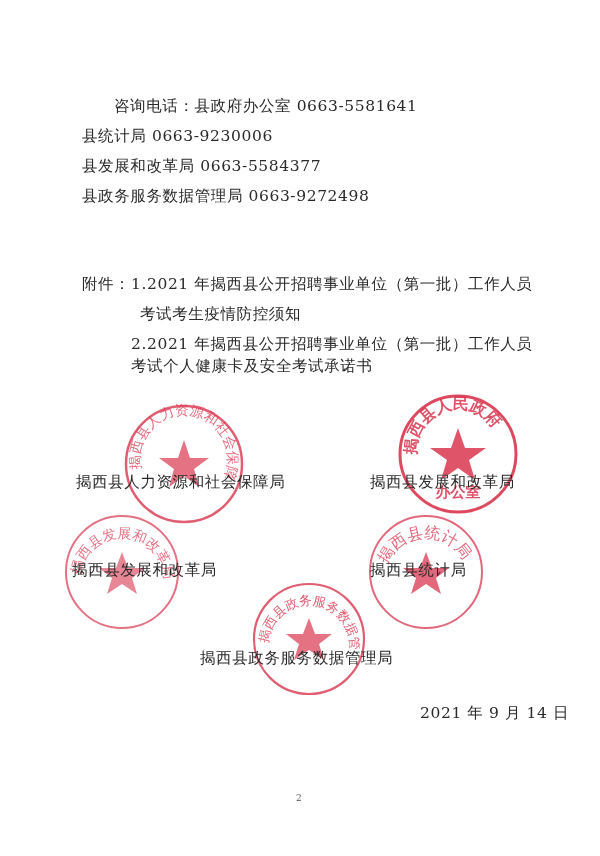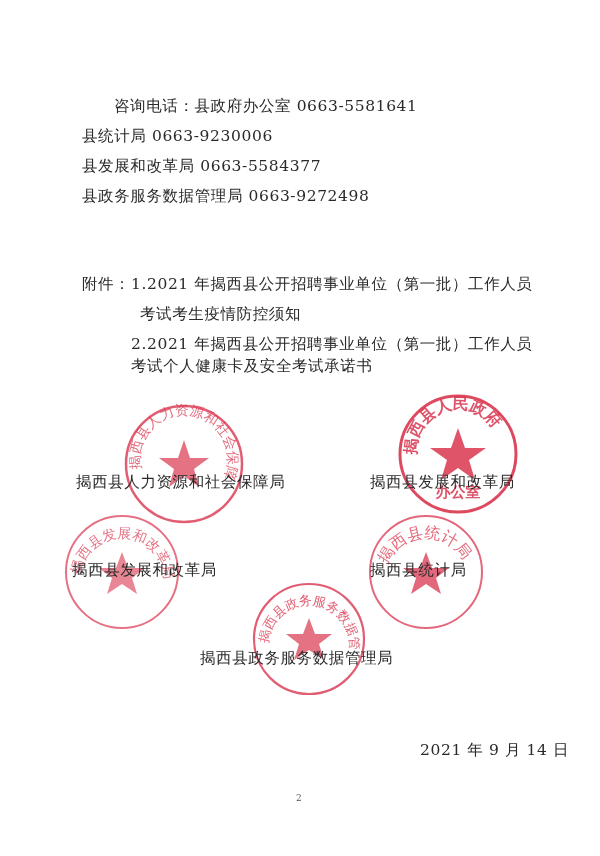--- a/index.html
+++ b/index.html
@@ -61,15 +61,15 @@
   <path id="arc5" d="M 18 66 A 41 41 0 1 1 100 66" fill="none"></path>
   <text font-size="13" fill="#d9364f" opacity="0.8" font-family="DejaVu Sans, sans-serif"><textPath href="#arc5" startOffset="2%">揭西县政务服务数据管理局</textPath></text>
 </svg>
 
 <div class="sig" style="left:76px; top:472px;">揭西县人力资源和社会保障局</div>
 <div class="sig" style="left:370px; top:472px;">揭西县发展和改革局</div>
 <div class="sig" style="left:72px; top:560px;">揭西县发展和改革局</div>
 <div class="sig" style="left:370px; top:560px;">揭西县统计局</div>
 <div class="sig" style="left:200px; top:648px;">揭西县政务服务数据管理局</div>
 
-<div class="line" style="left:420px; top:703px;margin-top:37px;">2021 年 9 月 14 日</div>
+<div class="line" style="left:420px; top:703px;">2021 年 9 月 14 日</div>
 
 <div class="pagenum" style="left:296px; top:793px;">2</div>
 
 </body></html>

